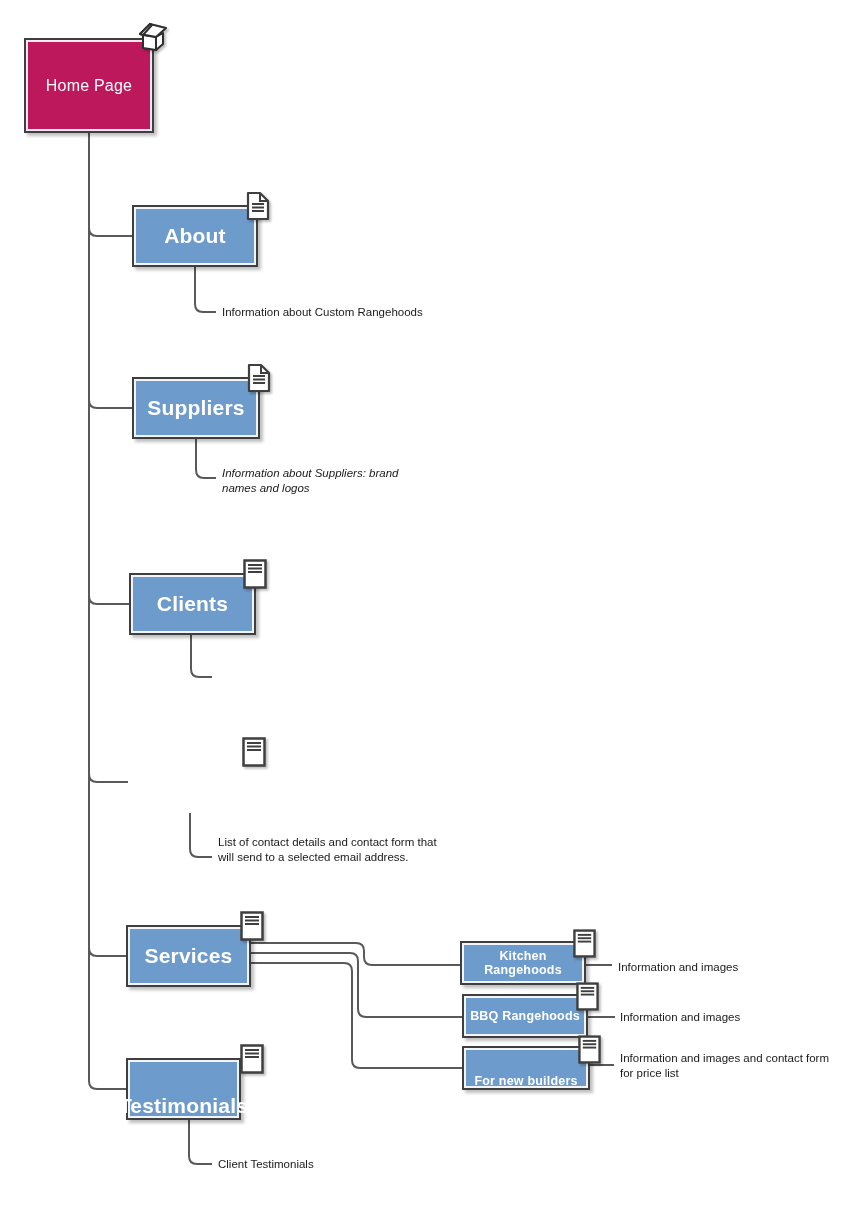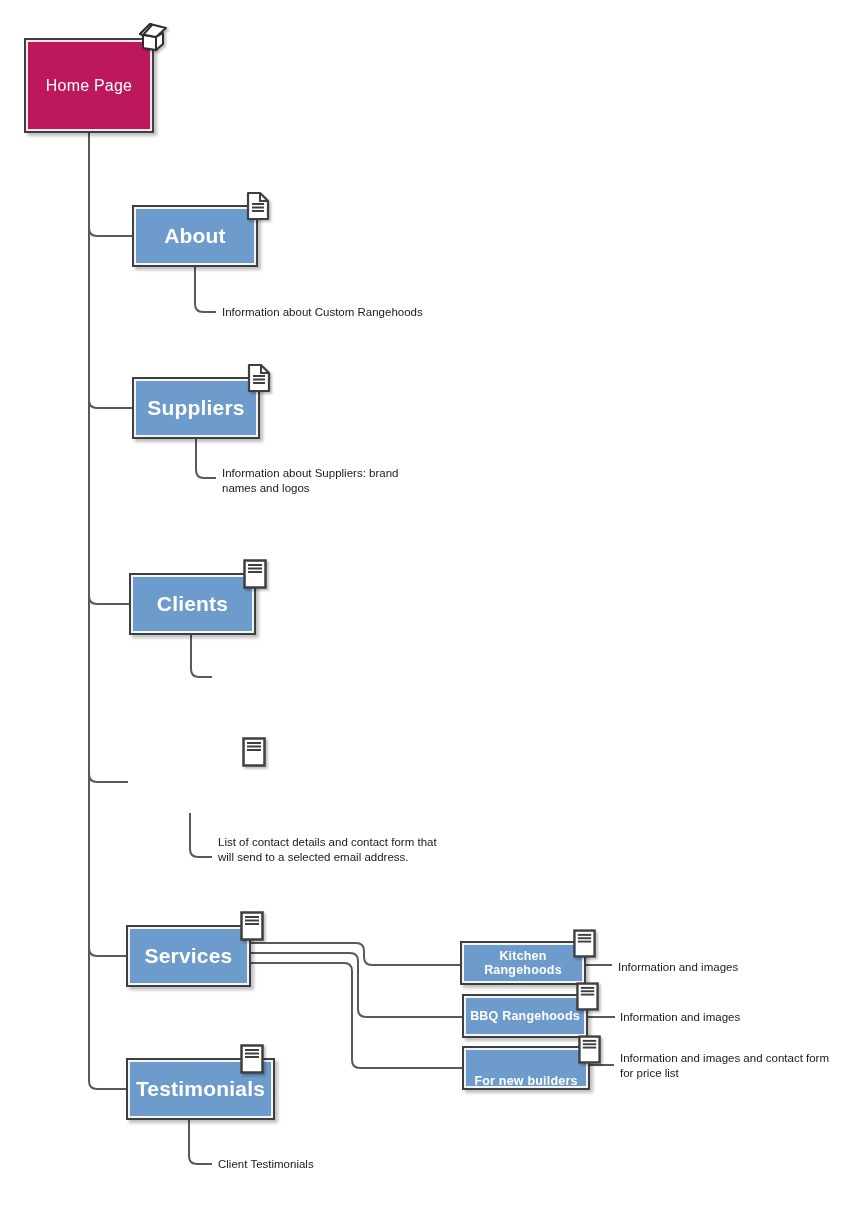--- a/index.html
+++ b/index.html
@@ -38,38 +38,38 @@
   .icon{position:absolute;display:block;}
   .icon svg{display:block;filter:drop-shadow(2px 2px 1px rgba(0,0,0,0.25));}
 
   
   #home{left:24px;top:38px;width:130px;height:95px;}
   #about{left:132px;top:205px;width:126px;height:62px;}
   #suppliers{left:132px;top:377px;width:128px;height:62px;}
   #clients{left:129px;top:573px;width:127px;height:62px;}
   #contact{left:128px;top:751px;width:126px;height:62px;}
   #services{left:126px;top:925px;width:125px;height:62px;}
-  #testimonials{left:126px;top:1058px;width:149px;height:62px;}
+  #testimonials{left:126px;top:1058px;width:115px;height:62px;align-items:flex-end;}
   #kitchen{left:460px;top:941px;width:126px;height:44px;}
   #bbq{left:462px;top:994px;width:126px;height:44px;}
   #builders{left:462px;top:1046px;width:128px;height:44px;align-items:flex-end;}
 
   #icon-home{left:132px;top:20px;}
   #icon-about{left:246px;top:191px;}
   #icon-suppliers{left:247px;top:363px;}
   #icon-clients{left:243px;top:559px;}
   #icon-contact{left:242px;top:737px;}
   #icon-services{left:240px;top:911px;}
   #icon-testimonials{left:240px;top:1044px;}
   #icon-kitchen{left:573px;top:929px;}
   #icon-bbq{left:576px;top:982px;}
   #icon-builders{left:578px;top:1035px;}
 
   #note-about{left:222px;top:305px;width:240px;}
-  #note-suppliers{left:222px;top:466px;width:205px;}
+  #note-suppliers{left:222px;top:466px;width:205px;font-style:italic;}
   #note-clients{left:218px;top:663px;width:220px;}
   #note-contact{left:218px;top:835px;width:225px;}
   #note-testimonials{left:218px;top:1157px;width:170px;}
   #note-kitchen{left:618px;top:960px;width:175px;}
   #note-bbq{left:620px;top:1010px;width:175px;}
   #note-builders{left:620px;top:1051px;width:215px;}
 </style>
 </head>
 <body>
 

